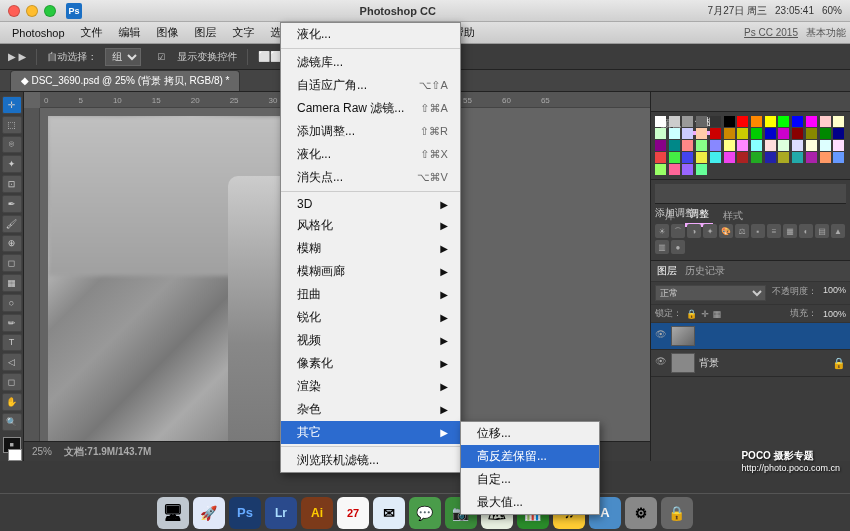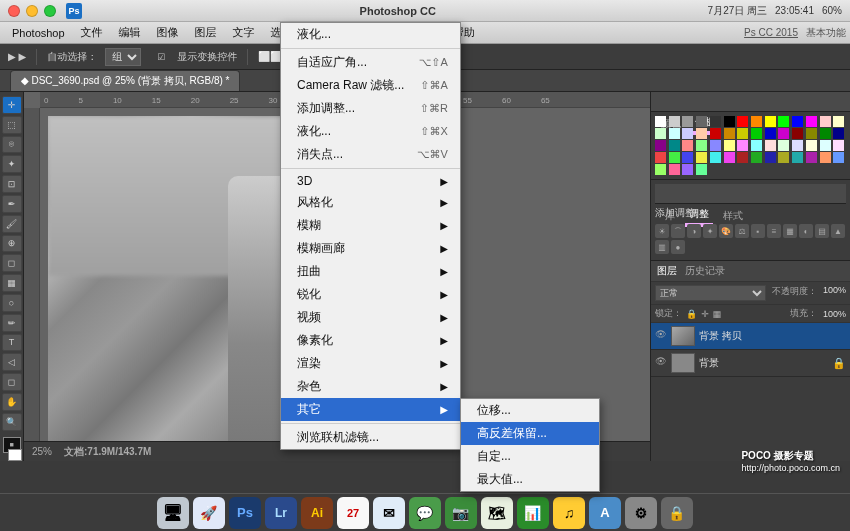--- a/index.html
+++ b/index.html
@@ -734,38 +734,40 @@
         <span class="lock-icon">✛</span>
         <span class="lock-icon">▦</span>
         <span style="flex:1"></span>
         <span style="font-size:9px;color:#aaa;">填充：</span>
         <span style="font-size:9px;color:#ddd;margin-left:2px;">100%</span>
       </div>
 
       <div class="layer-row active">
         <span class="layer-eye">👁</span>
         <div class="layer-thumb bw"></div>
-        <span class="layer-name">背景 拷贝</span>
       </div>
       <div class="layer-row">
         <span class="layer-eye">👁</span>
         <div class="layer-thumb"></div>
         <span class="layer-name">背景</span>
         <span style="font-size:11px;color:#aaa;margin-left:4px;">🔒</span>
       </div>
     </div>
   </div>
 </div>
 
 <div class="dropdown-overlay">
   <div class="dropdown-menu">
     <div class="dropdown-menu-item">
       <span>液化...</span>
     </div>
     <div class="dropdown-separator"></div>
+    <div class="dropdown-menu-item">
+      <span>滤镜库...</span>
+    </div>
     <div class="dropdown-menu-item">
       <span>自适应广角...</span>
       <span class="shortcut">⌥⇧A</span>
     </div>
     <div class="dropdown-menu-item">
       <span>Camera Raw 滤镜...</span>
       <span class="shortcut">⇧⌘A</span>
     </div>
     <div class="dropdown-menu-item">
       <span>添加调整...</span>

